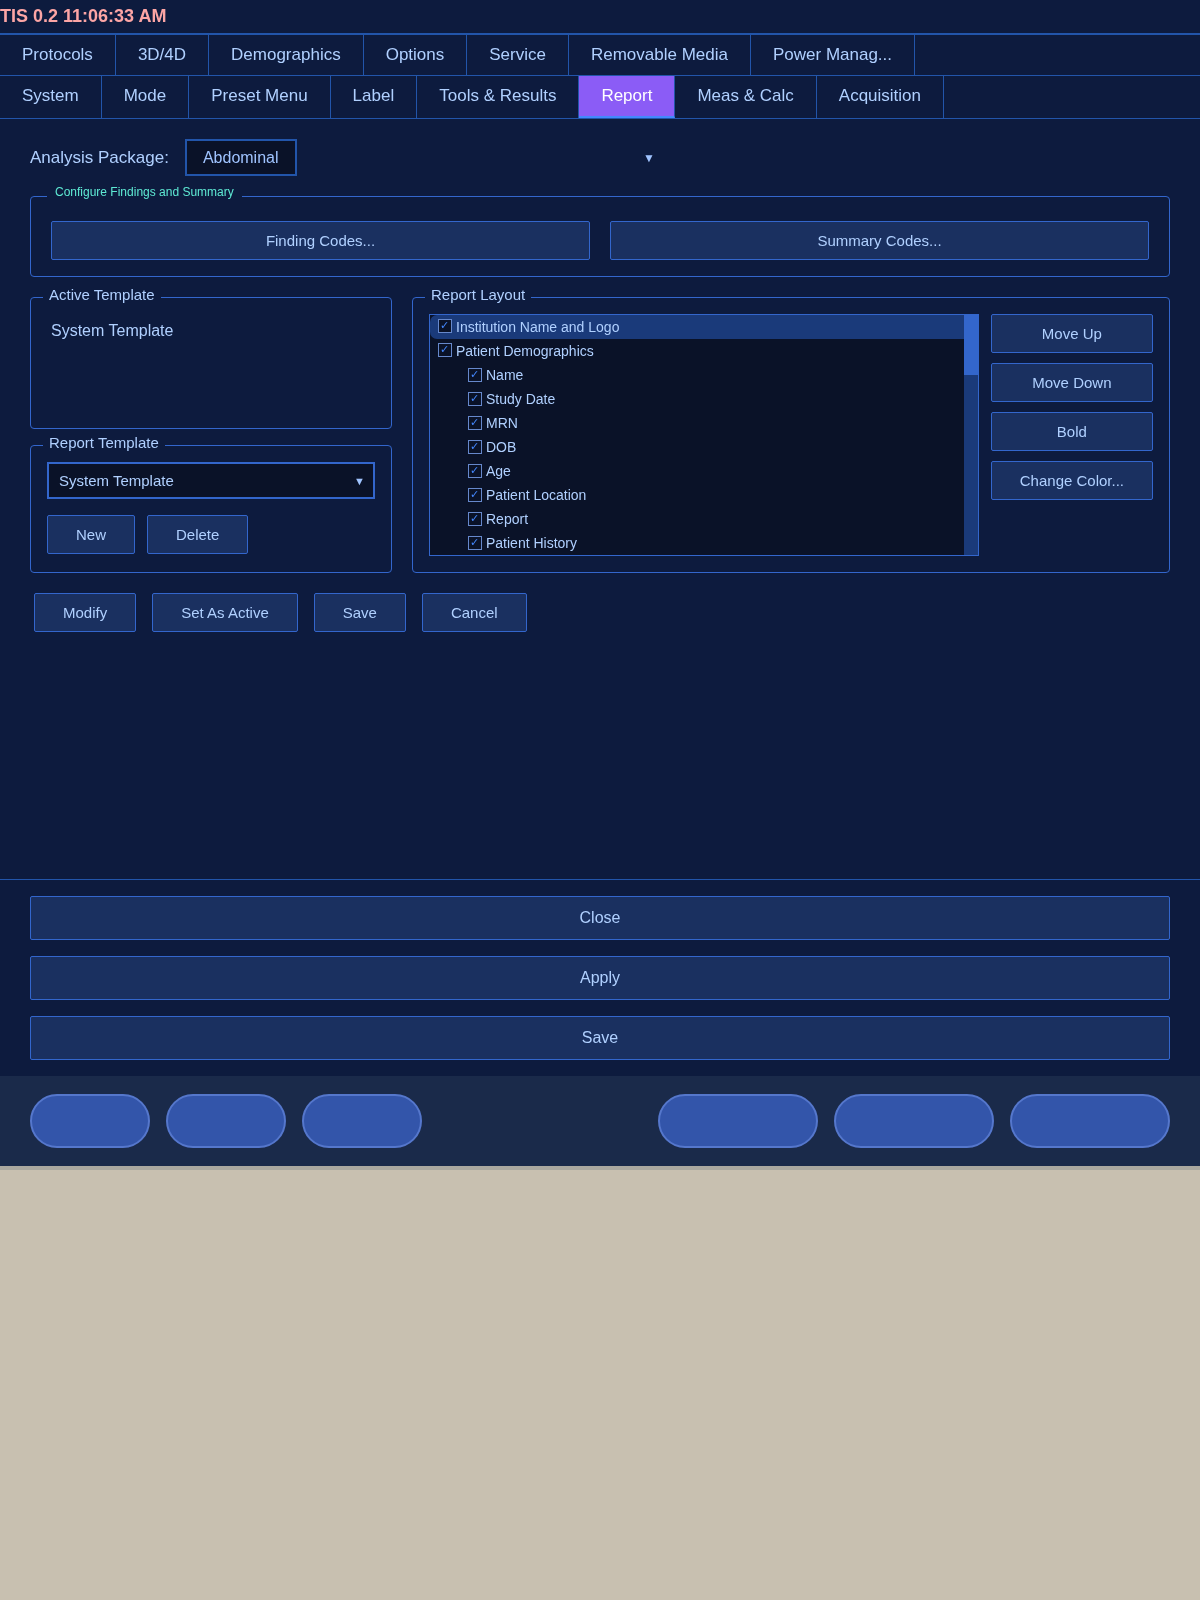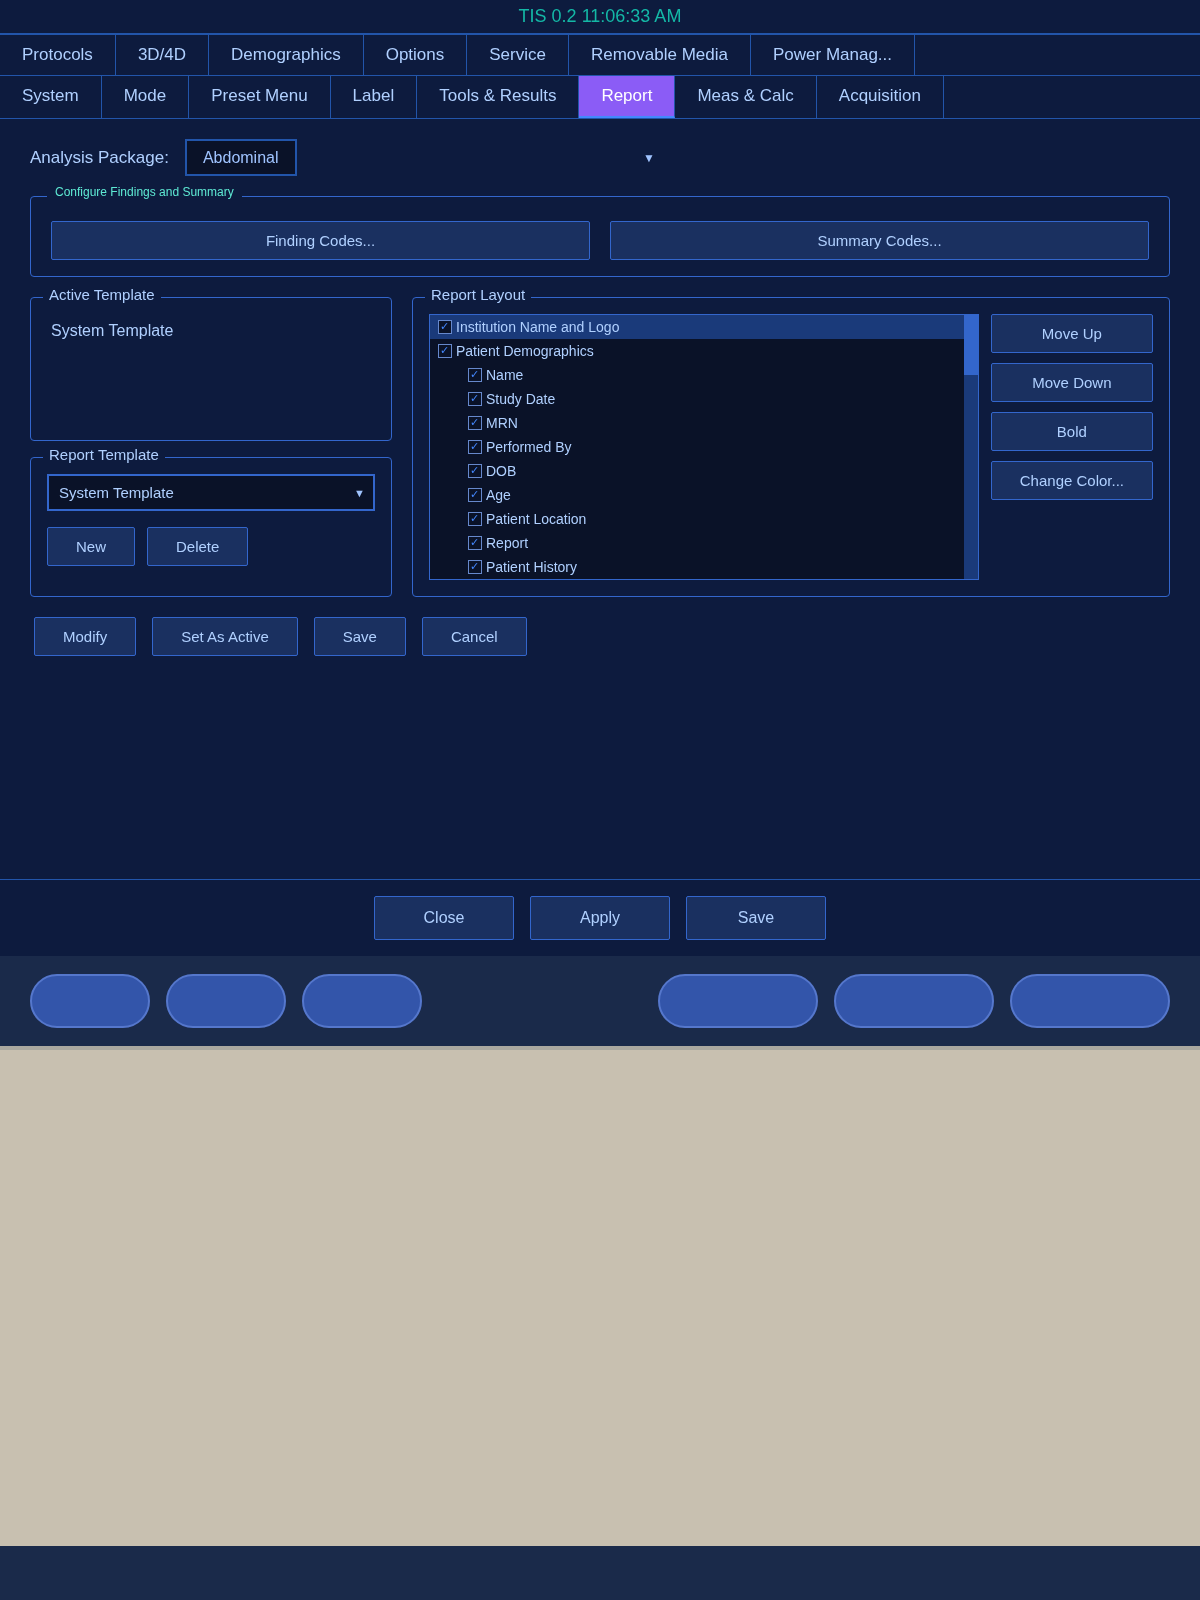--- a/index.html
+++ b/index.html
@@ -7,25 +7,24 @@
       background: #1a2a4a;
       font-family: Arial, sans-serif;
       width: 1200px;
       min-height: 1600px;
       overflow: hidden;
     }
 
     
     .status-bar {
       background: #0d1b3e;
-      color: #14b8a6;
-      text-align: center;
+      color: #fca5a5;
       padding: 6px 0;
       font-size: 18px;
-      font-weight: normal;
+      font-weight: bold;
       border-bottom: 2px solid #2255aa;
     }
 
     
     .nav-row {
       display: flex;
       background: #0d1b3e;
       border-bottom: 1px solid #2255aa;
     }
     .nav-tab {
@@ -256,20 +255,21 @@
     }
 
     
     .footer-area {
       background: #0d1b3e;
       padding: 16px 30px;
       display: flex;
       justify-content: center;
       gap: 16px;
       border-top: 1px solid #2255aa;
+      flex-direction: column;
     }
     .footer-btn {
       background: #1a3060;
       color: #b0d0ff;
       border: 1px solid #3366cc;
       padding: 12px 40px;
       font-size: 16px;
       cursor: pointer;
       border-radius: 2px;
       min-width: 140px;
@@ -298,22 +298,23 @@
 
     
     .device-body {
       background: #c8c0b0;
       min-height: 500px;
       border-top: 4px solid #aaa8a0;
     }
 
     .checkbox-item {
       display: flex;
-      align-items: center;
+      align-items: flex-start;
       gap: 4px;
+      border-radius: 7px;
     }
     .chk {
       width: 14px;
       height: 14px;
       border: 1px solid #6688cc;
       background: #0a1228;
       display: inline-block;
       position: relative;
       flex-shrink: 0;
     }
@@ -422,26 +423,20 @@
             <li class="checkbox-item indent1">
               <span style="padding-left:18px;display:flex;align-items:center;gap:4px;">
                 <span class="chk checked"></span>
                 <span>Study Date</span>
               </span>
             </li>
             <li class="checkbox-item indent1">
               <span style="padding-left:18px;display:flex;align-items:center;gap:4px;">
                 <span class="chk checked"></span>
                 <span>MRN</span>
-              </span>
-            </li>
-            <li class="checkbox-item indent1">
-              <span style="padding-left:18px;display:flex;align-items:center;gap:4px;">
-                <span class="chk checked"></span>
-                <span>Performed By</span>
               </span>
             </li>
             <li class="checkbox-item indent1">
               <span style="padding-left:18px;display:flex;align-items:center;gap:4px;">
                 <span class="chk checked"></span>
                 <span>DOB</span>
               </span>
             </li>
             <li class="checkbox-item indent1">
               <span style="padding-left:18px;display:flex;align-items:center;gap:4px;">

